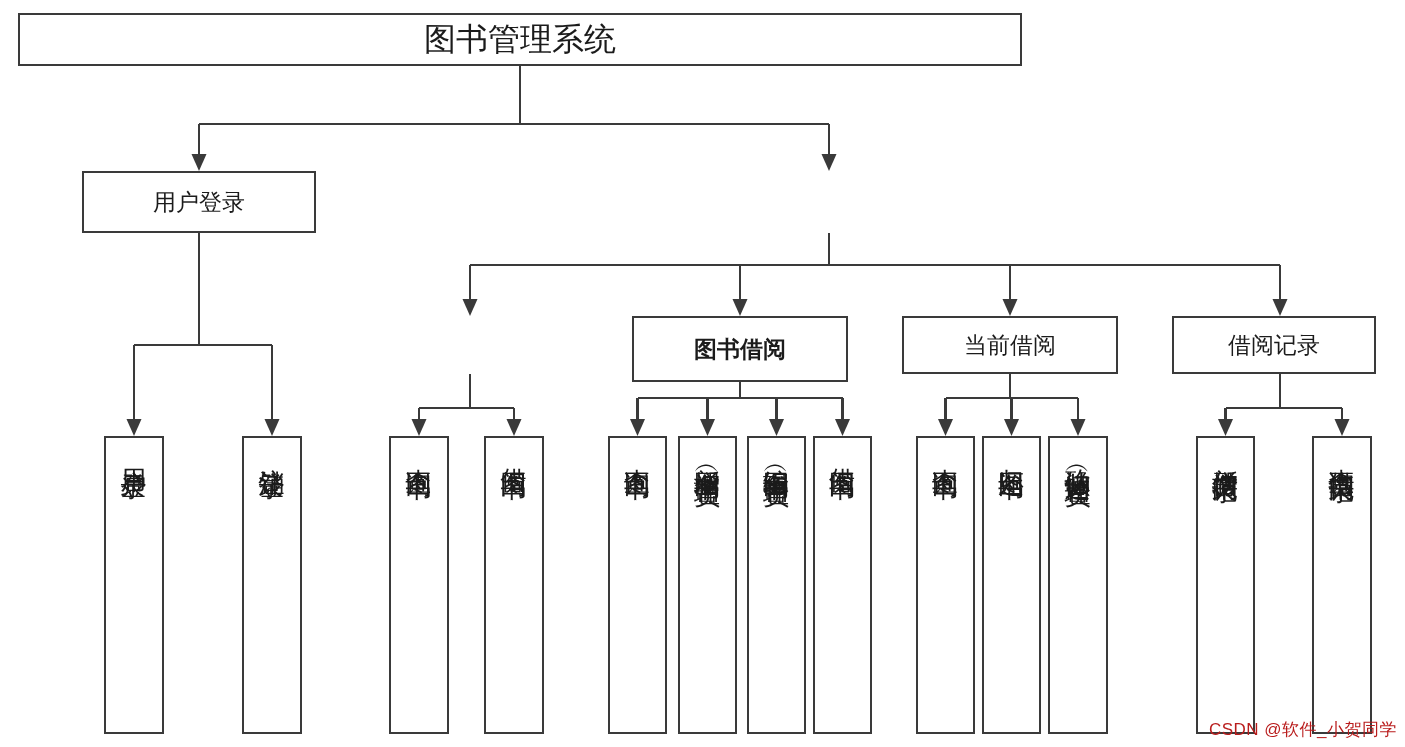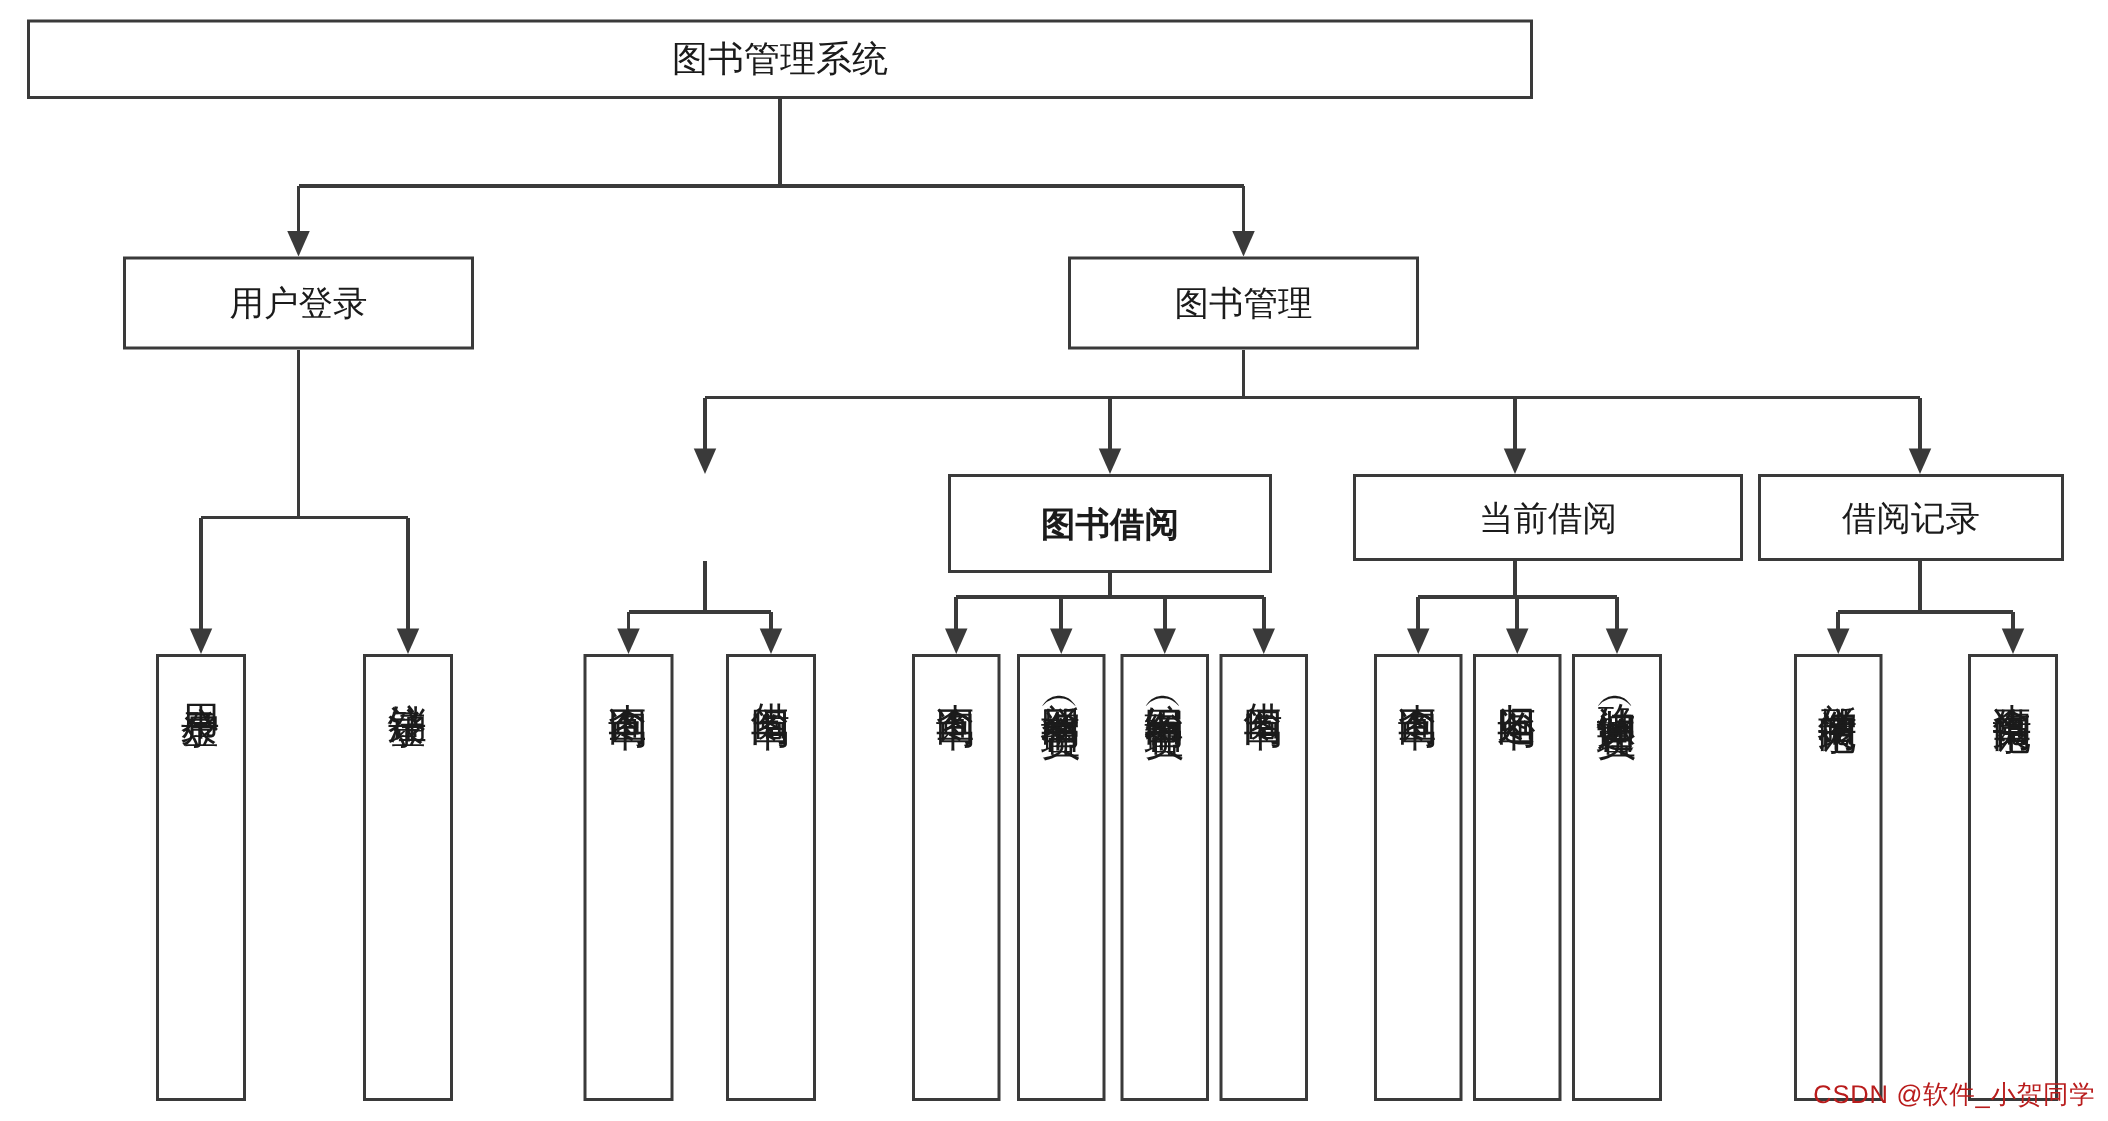--- a/index.html
+++ b/index.html
@@ -40,21 +40,21 @@
     color: #1b1b1b;
     line-height: 1.16;
     text-align: center;
     white-space: nowrap;
   }
   
   .node.h .label {
     font-size: 23px;
   }
   .node.root .label {
-    font-size: 24px;
+    font-size: 32px;
   }
   
   .node.v {
     align-items: flex-start;
     justify-content: center;
     padding-top: 10px;
   }
   .node.v .label {
     writing-mode: vertical-rl;
     text-orientation: upright;
@@ -134,28 +134,25 @@
       <polygon points="1334.5,419 1349.5,419 1342,436" fill="#3a3a3a"></polygon>
     </svg>
 
   <div class="node root h" style="left: 18px; top: 13px; width: 1004px; height: 53px;">
     <span class="label">图书管理系统</span>
   </div>
 
   <div class="node h" style="left: 82px; top: 171px; width: 234px; height: 62px;">
     <span class="label">用户登录</span>
   </div>
-  <div class="node h" style="left: 712px; top: 171px; width: 234px; height: 62px;">
-    <span class="label">图书管理</span>
-  </div>
 
   <div class="node h" style="left: 632px; top: 316px; width: 216px; height: 66px; font-weight: bold;">
     <span class="label">图书借阅</span>
   </div>
-  <div class="node h" style="left: 902px; top: 316px; width: 260px; height: 58px;">
+  <div class="node h" style="left: 902px; top: 316px; width: 216px; height: 58px;">
     <span class="label">当前借阅</span>
   </div>
   <div class="node h" style="left: 1172px; top: 316px; width: 204px; height: 58px;">
     <span class="label">借阅记录</span>
   </div>
 
   <div class="node v" style="left: 104px; top: 436px; width: 60px; height: 298px;">
     <span class="label">用户登录</span>
   </div>
   <div class="node v" style="left: 242px; top: 436px; width: 60px; height: 298px;">

